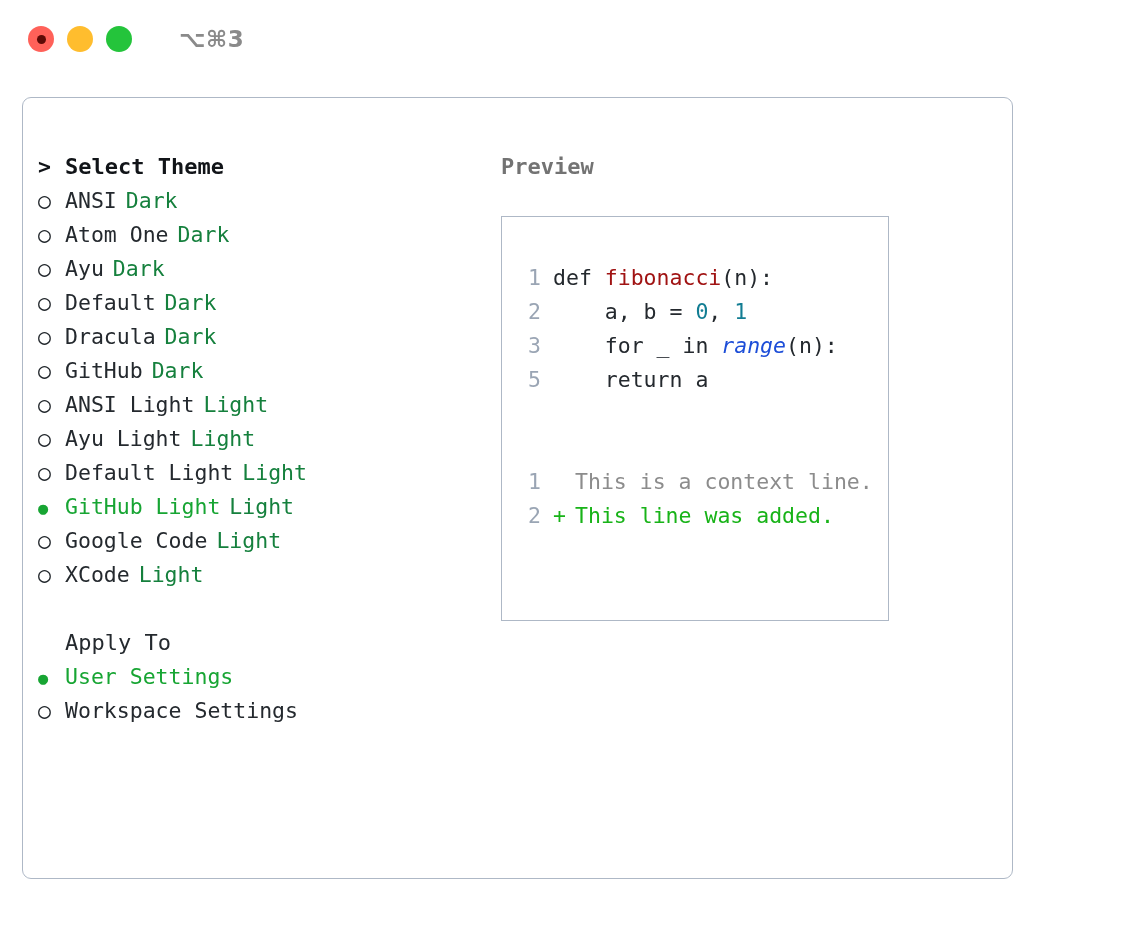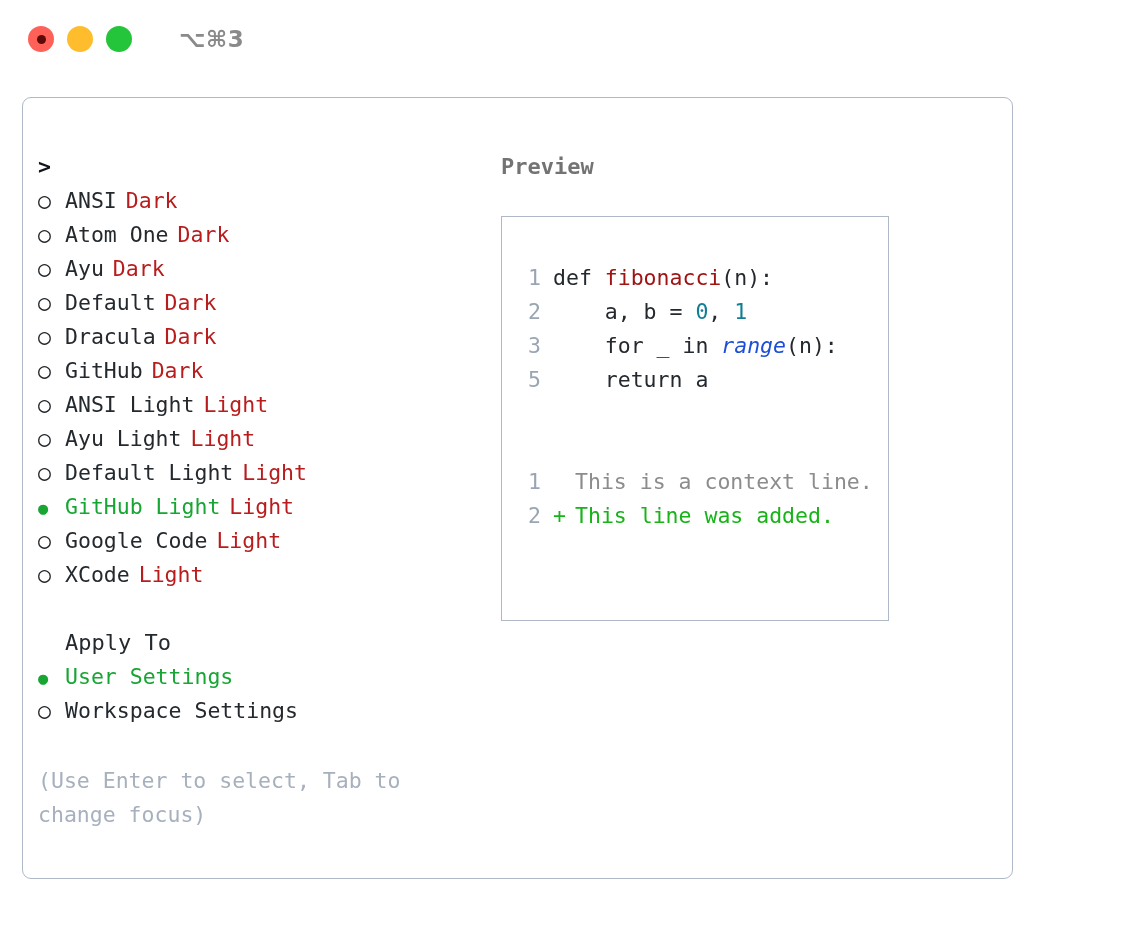--- a/index.html
+++ b/index.html
@@ -108,21 +108,21 @@
     display: inline-block;
     width: 27px;
     flex: 0 0 27px;
     text-align: left;
     font-size: 21.5px;
     color: #24292e;
   }
   .marker-bullet { font-size: 17px; }
   .row-label { color: #24292e; }
   .row-badge {
-    color: #b91c1c;
+    color: #15803d;
     margin-left: 9px;
     text-align: center;
   }
   .heading-row .row-label {
     font-weight: bold;
     color: #111418;
     font-size: 22px;
   }
   .heading-row .marker {
     font-weight: bold;
@@ -224,20 +224,21 @@
     <div class="shortcut">⌥⌘3</div>
   </div>
 
   <div class="panel">
     <div class="cols">
 
       <div class="left-col">
 
         <div class="row heading-row">
           <span class="marker">&gt;</span>
+          <span class="row-label">Select Theme</span>
         </div>
 
         <div id="theme-list">
             <div class="row"><span class="marker">○</span><span class="row-label">ANSI</span><span class="row-badge">Dark</span></div>
             <div class="row"><span class="marker">○</span><span class="row-label">Atom One</span><span class="row-badge">Dark</span></div>
             <div class="row"><span class="marker">○</span><span class="row-label">Ayu</span><span class="row-badge">Dark</span></div>
             <div class="row"><span class="marker">○</span><span class="row-label">Default</span><span class="row-badge">Dark</span></div>
             <div class="row"><span class="marker">○</span><span class="row-label">Dracula</span><span class="row-badge">Dark</span></div>
             <div class="row"><span class="marker">○</span><span class="row-label">GitHub</span><span class="row-badge">Dark</span></div>
             <div class="row"><span class="marker">○</span><span class="row-label">ANSI Light</span><span class="row-badge">Light</span></div>
@@ -250,21 +251,20 @@
 
         <div class="section-gap"></div>
 
         <div class="apply-heading">Apply To</div>
 
         <div id="apply-list">
             <div class="row selected"><span class="marker marker-bullet">●</span><span class="row-label">User Settings</span></div>
             <div class="row"><span class="marker">○</span><span class="row-label">Workspace Settings</span></div>
           </div>
 
-        <div class="hint">(Use Enter to select, Tab to change focus)</div>
       </div>
 
       <div class="right-col">
         <div class="preview-title">Preview</div>
 
         <div class="preview-box">
           <div class="code" id="code-block">
               <div class="code-line"><span class="ln">1</span><span class="tok-plain">def </span><span class="tok-func">fibonacci</span><span class="tok-plain">(n):</span></div>
               <div class="code-line"><span class="ln">2</span><span class="tok-plain">    a, b = </span><span class="tok-num">0</span><span class="tok-plain">, </span><span class="tok-num">1</span></div>
               <div class="code-line"><span class="ln">3</span><span class="tok-plain">    for _ in </span><span class="tok-builtin">range</span><span class="tok-plain">(n):</span></div>

